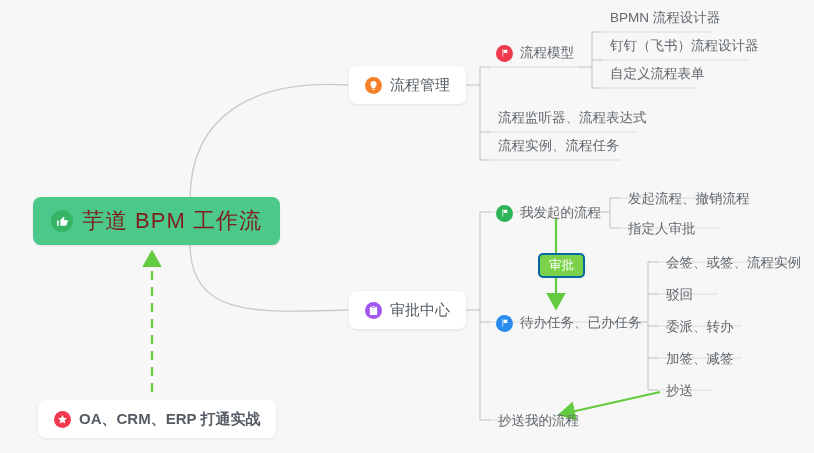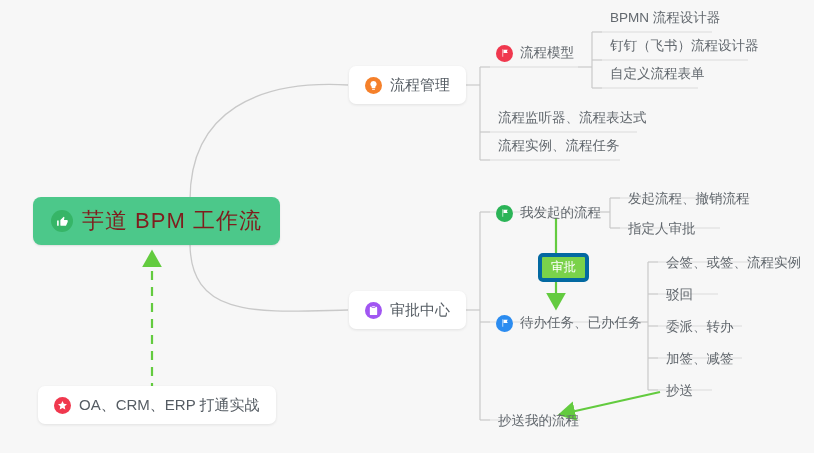--- a/index.html
+++ b/index.html
@@ -55,21 +55,21 @@
     align-items:center;
   }
   .leaf.with-icon{padding-left:4px;}
   .leaf .label{margin-left:7px;}
   .leaf.plain .label{margin-left:0;}
 
   
   .tag{
     position:absolute;
     background:#7ad24a;
-    border:4px solid #0369a1;
+    border:2px solid #0369a1;
     border-radius:5px;
     color:#ffffff;
     font-size:12.5px;
     padding:4px 9px;
     line-height:1;
     z-index:6;
   }
 
   
   .icon{
@@ -161,21 +161,21 @@
 
   <div class="node root" style="left:33px;top:197px;">
     <span class="icon icon-lg ic-green">
       <svg width="13" height="13" viewBox="0 0 24 24" fill="#ffffff">
           <path d="M2 20h3V10H2v10zm19.7-9.3c0-.9-.8-1.7-1.7-1.7h-5.3l.8-3.9.03-.3c0-.4-.16-.7-.4-1L14.2 3 8.6 8.6c-.35.3-.55.8-.55 1.3v8.4c0 .9.8 1.7 1.7 1.7h7.6c.7 0 1.3-.4 1.55-1l2.6-6c.08-.2.12-.4.12-.6v-1.7z"></path>
         </svg>
     </span>
     <span class="label">芋道 BPM 工作流</span>
   </div>
 
-  <div class="node card" style="left:38px;top:386px;">
+  <div class="node card" style="left:38px;top:400px;font-weight:bold;">
     <span class="icon ic-redstar">
       <svg width="11" height="11" viewBox="0 0 24 24" fill="#ffffff">
           <path d="M12 2l2.9 6.3 6.9.8-5.1 4.7 1.4 6.8L12 17.2 5.9 20.6l1.4-6.8L2.2 9.1l6.9-.8z"></path>
         </svg>
     </span>
     <span class="label">OA、CRM、ERP 打通实战</span>
   </div>
 
   <div class="node card" style="left:349px;top:66px;">
     <span class="icon ic-orange">

